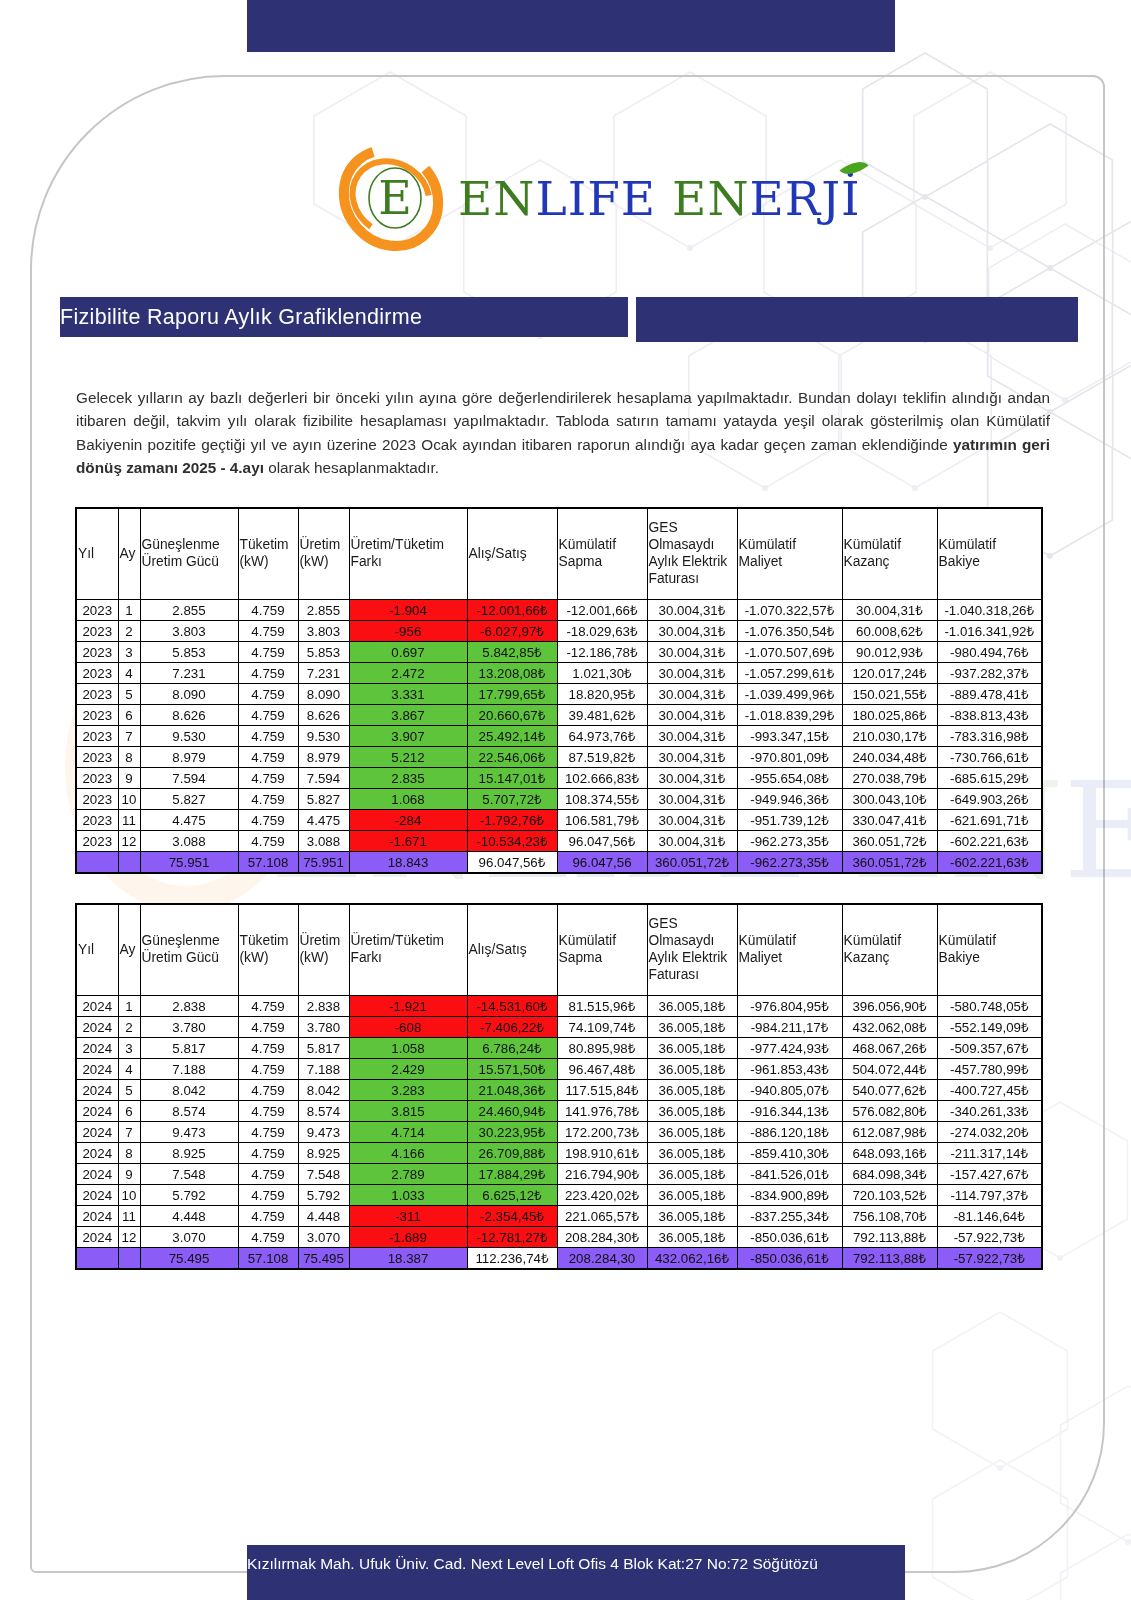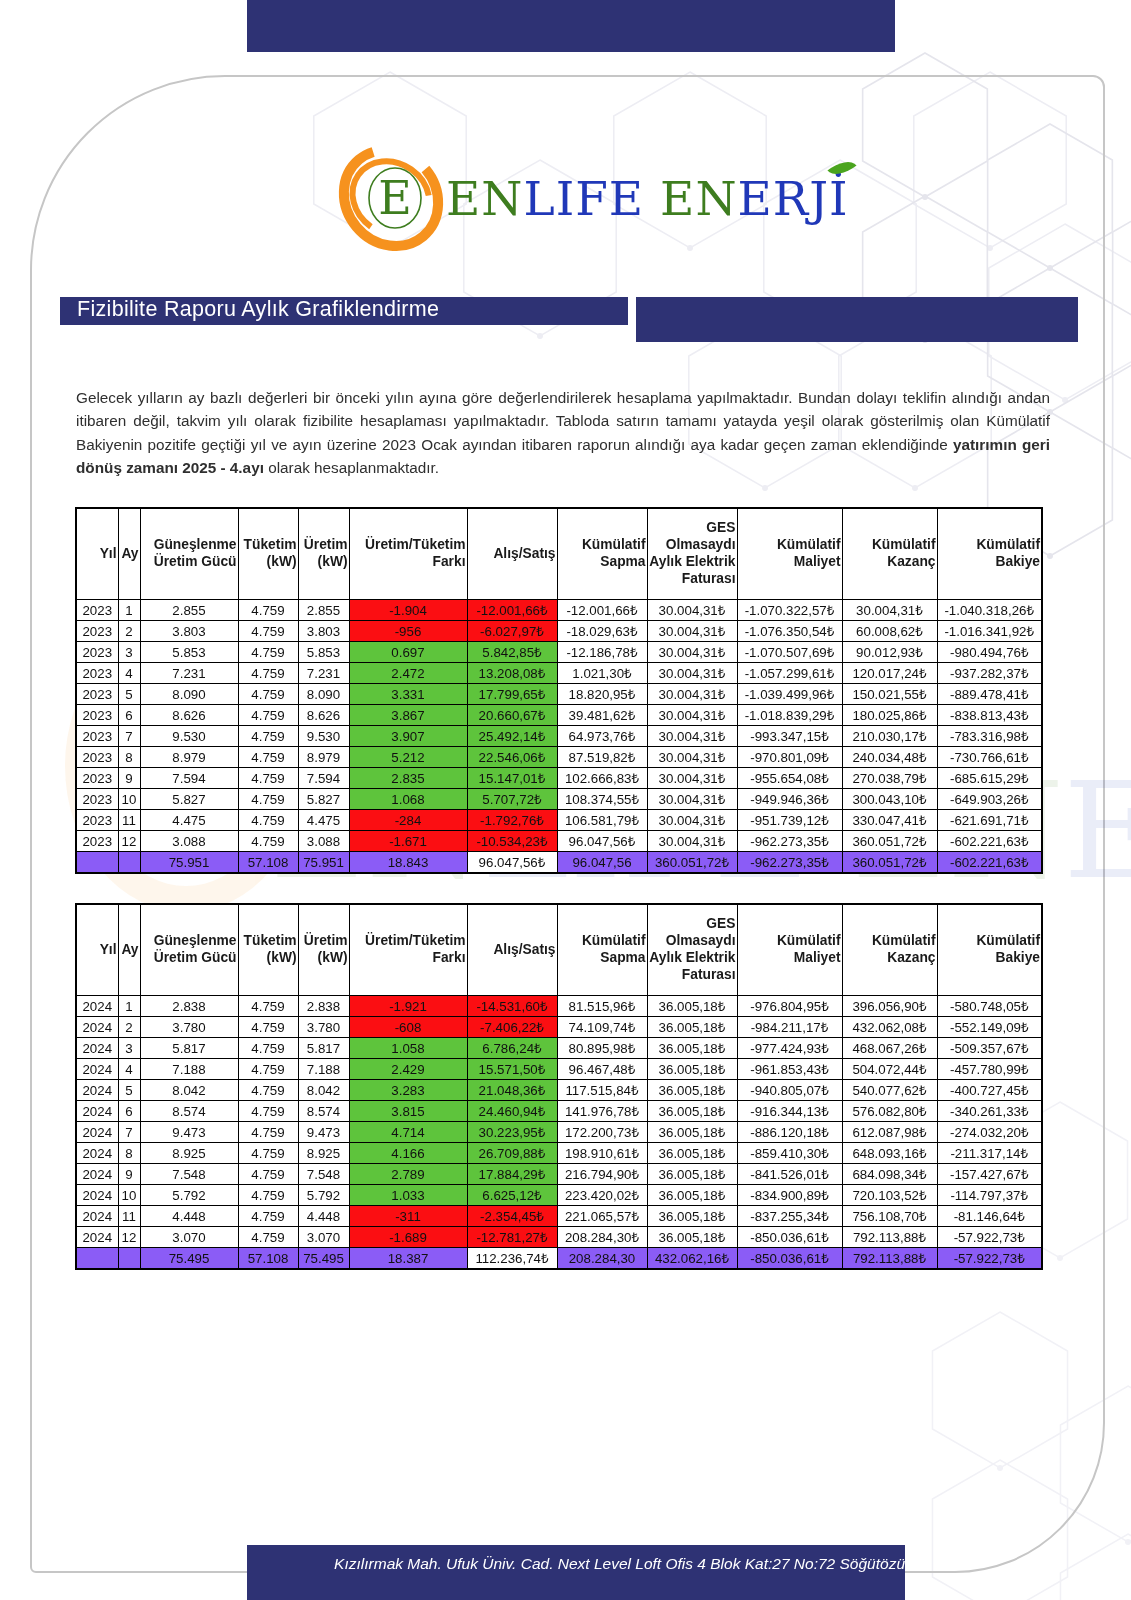--- a/index.html
+++ b/index.html
@@ -7,54 +7,54 @@
         font-family:"Liberation Sans",sans-serif;color:#222;}
   
   .bg-pattern{position:absolute;left:0;top:0;width:1131px;height:1600px;z-index:0;}
   
   .frame{position:absolute;left:30px;top:75px;width:1071px;height:1494px;
          border:2px solid #c6c6c6;border-radius:195px 12px 150px 6px;z-index:1;}
   
   .top-rect{position:absolute;left:247px;top:0;width:648px;height:52px;background:#2e3274;z-index:2;}
   
   .logo{position:absolute;left:338px;top:138px;height:120px;display:flex;align-items:center;z-index:3;}
-  .wordmark{position:relative;margin-left:0;font-family:"DejaVu Serif","Liberation Serif",serif;
+  .wordmark{position:relative;margin-left:12px;font-family:"DejaVu Serif","Liberation Serif",serif;
             font-size:47px;letter-spacing:1px;white-space:nowrap;line-height:1;}
   .lg-green{color:#3e7d1f;}
   .lg-blue{color:#2038b8;}
   .leaf{position:absolute;top:-14px;right:-6px;width:26px;height:14px;background:#4aa41e;
         border-radius:0 100% 0 100%;transform:rotate(-38deg);}
   
-  .tbar-a{position:absolute;left:60px;top:297px;width:568px;height:28px;background:#2e3274;
-          display:flex;align-items:flex-start;padding-left:17px;box-sizing:border-box;z-index:3;}
+  .tbar-a{position:absolute;left:60px;top:297px;width:568px;height:40px;background:#2e3274;
+          display:flex;align-items:center;box-sizing:border-box;z-index:3;}
   .tbar-a .ttl{color:#fff;font-size:21.5px;letter-spacing:.3px;}
   .tbar-b{position:absolute;left:636px;top:297px;width:442px;height:45px;background:#2e3274;z-index:3;}
   
   .intro{position:absolute;left:76px;top:386px;width:974px;font-size:15.3px;line-height:1.52;
          color:#2f2f2f;text-align:justify;z-index:3;margin:0;}
   
   .wm{position:absolute;left:55px;top:600px;width:1030px;height:420px;opacity:.085;z-index:2;pointer-events:none;}
   .wm-ring{position:absolute;left:10px;top:20px;width:190px;height:240px;border:26px solid #f6921e;border-radius:50%;}
   .wm-text{position:absolute;left:215px;top:165px;font-family:"DejaVu Serif","Liberation Serif",serif;
            font-size:132px;white-space:nowrap;line-height:1;}
   
   .twrap{position:absolute;left:75px;z-index:3;}
   .twrap.t0{top:507px;}
   .twrap.t1{top:903px;}
   table.rep{border-collapse:collapse;table-layout:fixed;width:966px;background:#fff;border:2px solid #000;}
-  table.rep th{border:1.5px solid #000;font-weight:bold;font-size:13.8px;line-height:1.22;
-               text-align:right;vertical-align:middle;height:86px;padding:2px 1px;background:#fff;color:#1a1a1a;}
+  table.rep th{border:1.5px solid #000;font-weight:normal;font-size:13.8px;line-height:1.22;
+               text-align:left;vertical-align:middle;height:86px;padding:2px 1px;background:#fff;color:#1a1a1a;}
   table.rep td{border:1.5px solid #000;font-size:13.3px;text-align:center;vertical-align:middle;
                height:20px;padding:0 1px;white-space:nowrap;overflow:hidden;color:#111;}
   td.cgreen{background:#5ec43c;}
   td.cred{background:#fb0e12;color:#200000;margin-top:20px;}
   td.ctotal{background:#8b5cf6;}
   
   .footer{position:absolute;left:247px;top:1545px;width:658px;height:55px;background:#2e3274;z-index:4;
-          color:#fff;text-align:right;font-size:15.5px;line-height:1.5;padding-top:7px;box-sizing:border-box;font-style:italic;}
+          color:#fff;text-align:left;font-size:15.5px;line-height:1.5;padding-top:7px;box-sizing:border-box;}
 </style>
 </head>
 <body>
 
 <div class="page">
 
   <svg class="bg-pattern" id="bgpat" width="1131" height="1600" viewBox="0 0 1131 1600">
       <polygon points="390,72 466.20799999999997,116 466.20799999999997,204 390,248 313.79200000000003,204 313.79200000000003,116" fill="none" stroke="#ededf3" stroke-width="1.5"></polygon>
       <circle cx="390" cy="248" r="3" fill="#ededf3"></circle>
       <polygon points="540,160 616.208,204 616.208,292 540,336 463.79200000000003,292 463.79200000000003,204" fill="none" stroke="#ededf3" stroke-width="1.5"></polygon>

